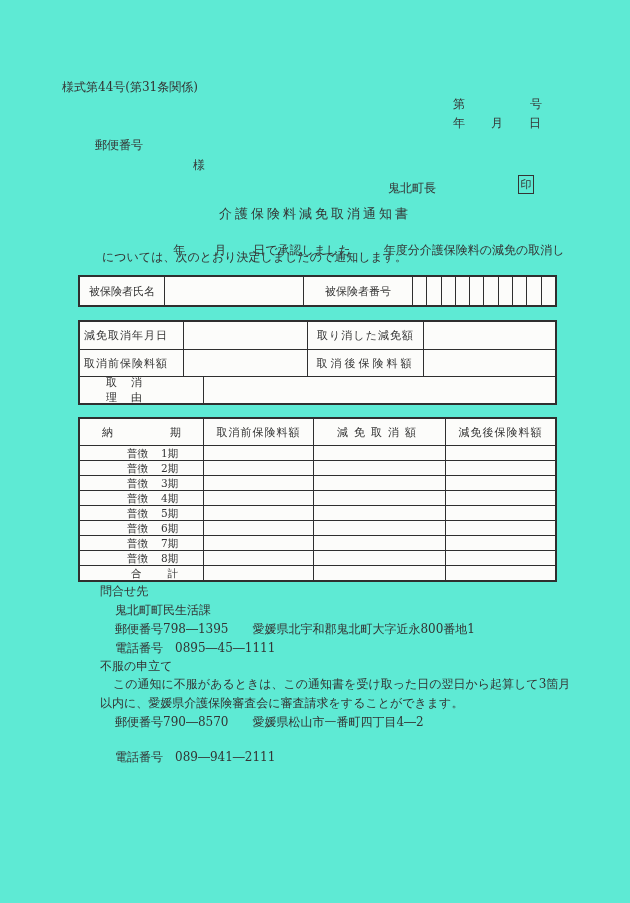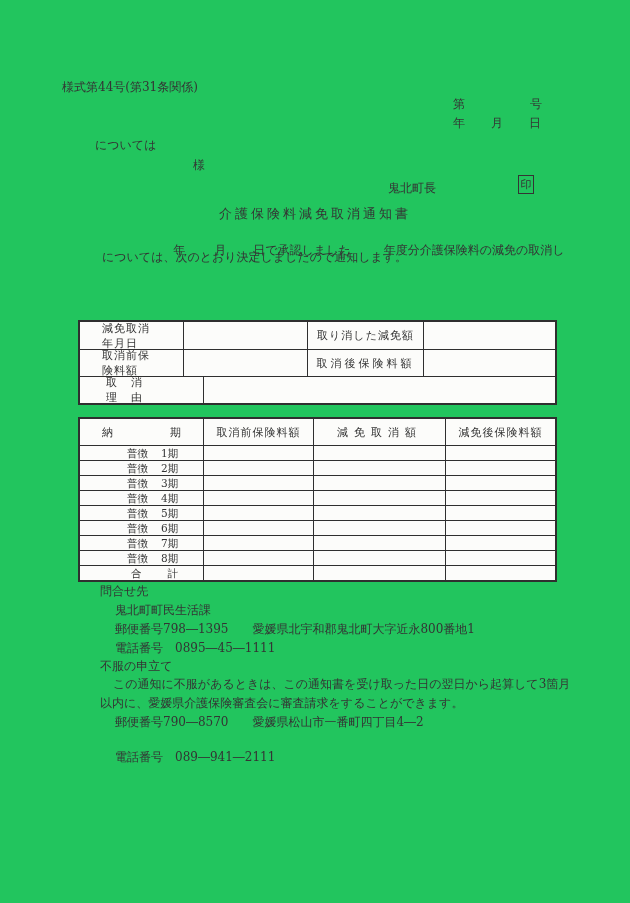--- a/index.html
+++ b/index.html
@@ -4,21 +4,21 @@
 <style>
   html,body{margin:0;padding:0;}
   body{
     font-family:"DejaVu Serif","Liberation Serif",serif;
     background:#e8e8e8;
   }
   .page{
     position:relative;
     width:630px;height:903px;
     margin:0 auto;
-    background:#22c55e;
+    background:#5eead4;
     color:#343434;
     overflow:hidden;
   }
   .abs{position:absolute;white-space:pre;}
   .fs12{font-size:12px;line-height:14px;}
   .doc-title{
     left:0;right:0;text-align:center;
     font-size:13px;letter-spacing:3px;
   }
   .spacer{display:inline-block;height:1px;vertical-align:bottom;}
@@ -46,21 +46,21 @@
   .t1{top:275px;height:32px;}
   .t1 .trow{height:28px;}
   .t1-name-lbl{width:84px;}
   .t1-name-val{width:139px;}
   .t1-num-lbl{width:109px;}
   .digit{flex:1;}
 
   
   .t2{top:320px;}
   .t2 .trow{height:27px;}
-  .t2-c1{width:103px;padding:0 22px;}
+  .t2-c1{width:103px;padding:0 4px;}
   .t2-c2{width:124px;}
   .t2-c3{width:116px;}
   .t2-c4{flex:1;}
   .t2-r3-lbl{width:123px;padding:0 26px;}
   .t2-r3-val{flex:1;}
   .just{justify-content:space-between;}
   .ls1{letter-spacing:1px;}
   .ls3{letter-spacing:3px;}
   .ls6{letter-spacing:6px;}
 
@@ -94,35 +94,56 @@
 
   <div class="abs fs12" style="left:62px;top:80px;">様式第44号(第31条関係)</div>
 
   <span class="abs fs12" style="left:453px;top:97px;">第</span>
   <span class="abs fs12" style="left:530px;top:97px;">号</span>
 
   <span class="abs fs12" style="left:453px;top:116px;">年</span>
   <span class="abs fs12" style="left:491px;top:116px;">月</span>
   <span class="abs fs12" style="left:529px;top:116px;">日</span>
 
-  <div class="abs fs12" style="left:95px;top:138px;">については</div>
+  <div class="abs fs12" style="left:95px;top:138px;">郵便番号</div>
   <div class="abs fs12" style="left:193px;top:158px;">様</div>
 
   <div class="abs fs12" style="left:388px;top:181px;">鬼北町長</div>
   <div class="seal-box">
     <span>印</span>
   </div>
 
   <div class="abs doc-title" style="top:205px;">介護保険料減免取消通知書</div>
 
   <div class="abs fs12" style="left:158px;top:229px;">
     <span>年</span><span class="spacer" style="width:29px;"></span><span>月</span><span class="spacer" style="width:27px;"></span><span>日で承認しました</span><span class="spacer" style="width:33px;"></span><span>年度分介護保険料の減免の取消し</span>
   </div>
   <div class="abs fs12" style="left:102px;top:250px;">については、次のとおり決定しましたので通知します。</div>
 
+  <div class="tbl t1">
+    <div class="trow">
+      <div class="cell c-center t1-name-lbl">
+        <span class="lbl">被保険者氏名</span>
+      </div>
+      <div class="cell t1-name-val"></div>
+      <div class="cell c-center t1-num-lbl">
+        <span class="lbl">被保険者番号</span>
+      </div>
+      <div class="cell digit"></div>
+      <div class="cell digit"></div>
+      <div class="cell digit"></div>
+      <div class="cell digit"></div>
+      <div class="cell digit"></div>
+      <div class="cell digit"></div>
+      <div class="cell digit"></div>
+      <div class="cell digit"></div>
+      <div class="cell digit"></div>
+      <div class="cell digit"></div>
+    </div>
+  </div>
 
   <div class="tbl t2">
     <div class="trow">
       <div class="cell t2-c1 just">
         <span class="lbl ls1">減免取消年月日</span>
       </div>
       <div class="cell t2-c2"></div>
       <div class="cell c-center t2-c3">
         <span class="lbl ls1">取り消した減免額</span>
       </div>

